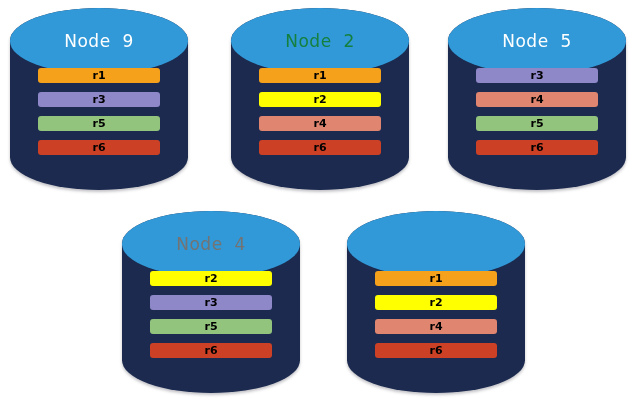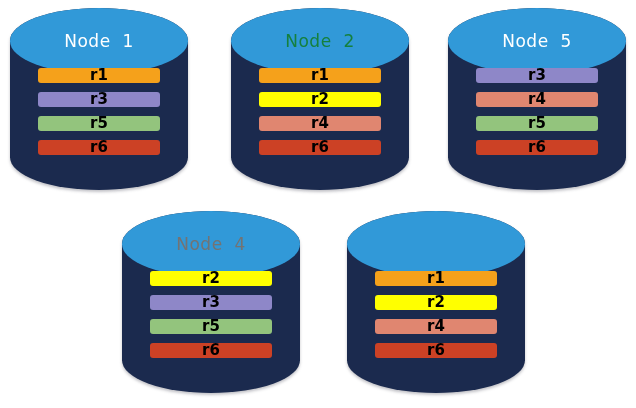--- a/index.html
+++ b/index.html
@@ -70,37 +70,37 @@
   }
   .replica {
     width: 68%;
     height: 15px;
     border-radius: 3px;
     margin-bottom: 9px;
     display: flex;
     align-items: center;
     justify-content: center;
     color: #000000;
-    font-size: 15px;
+    font-size: 11px;
     font-weight: bold;
     line-height: 1;
     box-sizing: border-box;
   }
   .replica:last-child {
     margin-bottom: 0;
   }
 </style>
 </head>
 <body>
 
 <div id="diagram" style="background: rgb(255, 255, 255);">
     <div class="node" style="left: 10px; top: 8px; width: 178px; height: 182px;">
       <div class="cyl-body" style="background: rgb(27, 42, 78);"></div>
       <div class="cyl-top" style="background: rgb(49, 153, 216);"></div>
-      <div class="node-label" style="color: rgb(255, 255, 255);">Node  1</div>
+      <div class="node-label" style="color: rgb(255, 255, 255);">Node  9</div>
       <div class="replicas" style="top: 60px;">
         <div class="replica" style="background: rgb(245, 161, 27);">r1</div>
         <div class="replica" style="background: rgb(142, 135, 200);">r3</div>
         <div class="replica" style="background: rgb(147, 196, 125);">r5</div>
         <div class="replica" style="background: rgb(204, 65, 37);">r6</div>
       </div>
     </div>
     <div class="node" style="left: 231px; top: 8px; width: 178px; height: 182px;">
       <div class="cyl-body" style="background: rgb(27, 42, 78);"></div>
       <div class="cyl-top" style="background: rgb(49, 153, 216);"></div>

